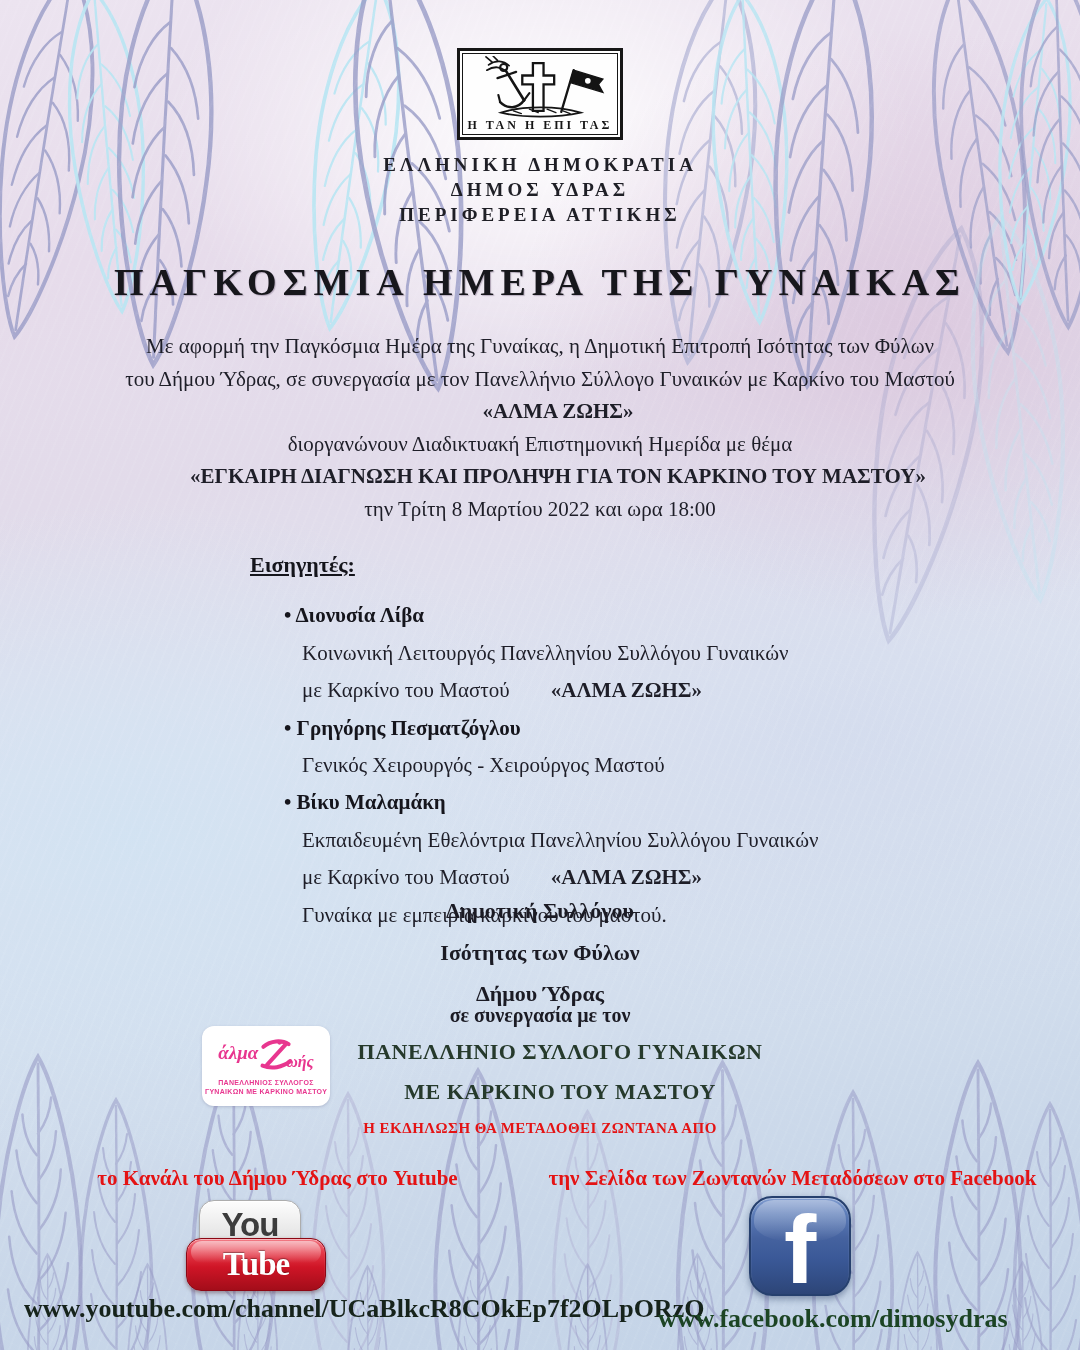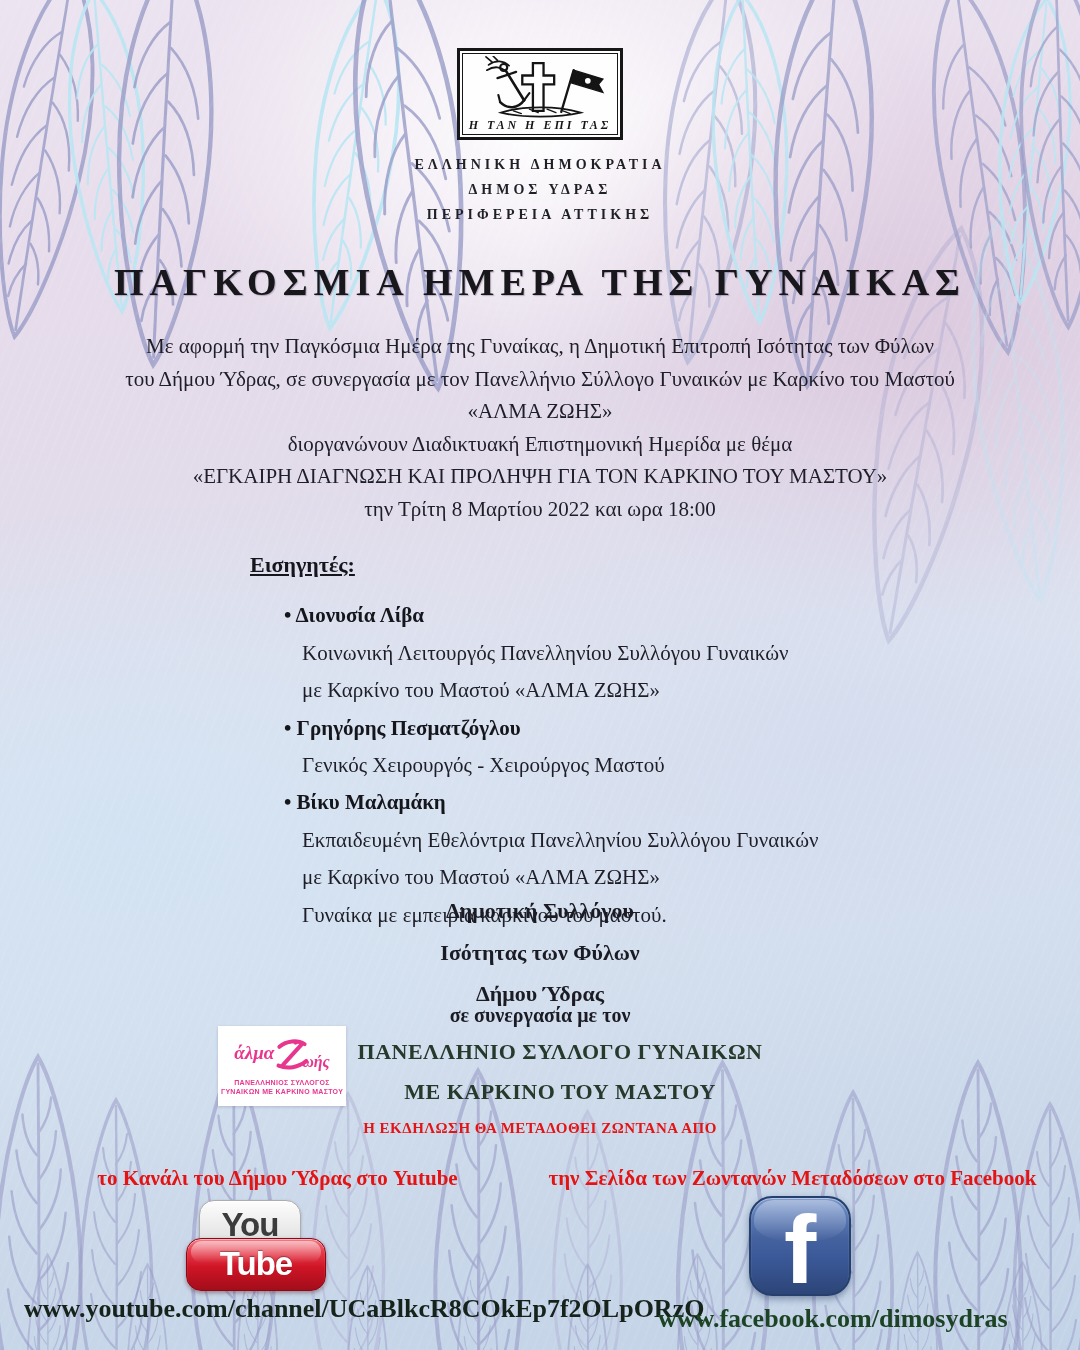--- a/index.html
+++ b/index.html
@@ -20,45 +20,45 @@
   }
   .bg-art{position:absolute;left:0;top:0;pointer-events:none;}
   .bg-art .lav{color:#999cc7;}
   .bg-art .lavl{color:#b3b5d6;}
   .bg-art .cyan{color:#b9e6f3;}
 
   .center{position:absolute;left:0;right:0;text-align:center;}
 
   
   .emblem{position:absolute;left:457px;top:48px;width:166px;height:92px;background:#fefefe;
-    border:3px solid #161616;box-sizing:border-box;padding:2px;font-style:italic;}
+    border:3px solid #161616;box-sizing:border-box;padding:2px;}
   .emblem-inner{border:1.5px solid #161616;height:100%;box-sizing:border-box;
     display:flex;flex-direction:column;align-items:center;justify-content:flex-end;}
   .emblem-inner svg{display:block;margin-top:1px;}
   .motto{font-weight:bold;font-size:12px;letter-spacing:3px;color:#161616;line-height:14px;padding-bottom:2px;white-space:nowrap;}
 
-  .gov{top:152px;font-weight:bold;font-size:14px;letter-spacing:4px;line-height:25px;color:#1f1f26;}
+  .gov{top:152px;font-weight:bold;font-size:19px;letter-spacing:4px;line-height:25px;color:#1f1f26;}
 
   .title{top:260px;font-weight:bold;font-size:38px;letter-spacing:6px;color:#17171c;
     text-shadow:1px 1px 1px rgba(90,70,100,0.35);margin:0;}
 
   .intro{top:330px;font-size:21px;line-height:32.6px;color:#1e1e28;}
-  .b{font-weight:normal;}
+  .b{font-weight:bold;margin-left:36px;}
 
   .speakers{position:absolute;left:250px;top:546px;width:620px;text-align:left;font-size:21px;line-height:37.4px;color:#1e1e28;}
   .sp-heading{font-weight:bold;font-size:22px;text-decoration:underline;margin-bottom:14px;color:#15151c;}
   .sp-name{font-weight:bold;padding-left:34px;color:#15151c;}
   .sp-desc{padding-left:52px;}
 
   .committee{top:890px;font-weight:bold;font-size:22px;line-height:41.5px;color:#1b1b24;}
   .collab{top:1004px;font-weight:bold;font-size:20px;color:#1b1b24;text-align:center;}
   .assoc{top:1032px;font-weight:bold;font-size:22px;line-height:40px;letter-spacing:.5px;color:#263a2c;transform:translateX(20px);}
 
   
-  .alma{position:absolute;left:218px;top:1026px;width:128px;height:80px;background:#fff;border-radius:0;
+  .alma{position:absolute;left:202px;top:1026px;width:128px;height:80px;background:#fff;border-radius:12px;
     box-shadow:0 1px 3px rgba(80,80,120,.25);display:flex;flex-direction:column;align-items:center;justify-content:center;
     font-family:"Liberation Serif","DejaVu Serif",serif;}
   .alma-row{display:flex;align-items:flex-start;height:40px;}
   .alma-p1{color:#e8368f;font-style:italic;font-weight:bold;font-size:19px;line-height:34px;}
   .alma-p2{color:#e8368f;font-style:italic;font-weight:bold;font-size:16px;line-height:16px;margin:18px 0 0 -8px;}
   .alma-sub{color:#e8368f;font-family:"Liberation Sans","DejaVu Sans",sans-serif;font-weight:bold;font-size:7px;line-height:8.5px;letter-spacing:.3px;text-align:center;margin-top:3px;}
 
   .bc-heading{top:1120px;font-weight:bold;font-size:15px;letter-spacing:.5px;color:#e41314;}
   .bc-label{position:absolute;top:1166px;font-weight:bold;font-size:21px;color:#e41314;text-align:center;}
   .bc-label.yt{left:55px;width:445px;}
@@ -72,21 +72,21 @@
     box-shadow:inset 0 1px 0 #ffffff,0 1px 3px rgba(40,40,60,.25);
     text-align:center;}
   .yt-top span{font-family:"Liberation Sans","DejaVu Sans",sans-serif;font-weight:bold;font-size:33px;line-height:48px;color:#3c3c3c;letter-spacing:-1px;}
   .yt-pill{position:absolute;left:-13px;top:38px;width:140px;height:53px;border-radius:15px;
     background:linear-gradient(180deg,#f2737f 0%,#e63a49 26%,#cf1526 55%,#a30d1a 100%);
     border:1px solid #8d0714;box-sizing:border-box;
     box-shadow:0 2px 4px rgba(60,10,15,.4),inset 0 1px 1px rgba(255,255,255,.55);
     text-align:center;overflow:hidden;}
   .yt-pill::before{content:"";position:absolute;left:4px;right:4px;top:2px;height:22px;border-radius:12px;
     background:linear-gradient(180deg,rgba(255,255,255,.55),rgba(255,255,255,0));}
-  .yt-pill span{position:relative;font-family:Liberation Sans, sans-serif;font-weight:bold;font-size:33px;line-height:50px;color:#ffffff;letter-spacing:-1px;text-shadow:0 -1px 1px rgba(0,0,0,.35);}
+  .yt-pill span{position:relative;font-family:Liberation Serif, serif;font-weight:bold;font-size:33px;line-height:50px;color:#ffffff;letter-spacing:-1px;text-shadow:0 -1px 1px rgba(0,0,0,.35);}
 
   
   .fb-logo{position:absolute;left:749px;top:1196px;width:102px;height:100px;border-radius:23px;overflow:hidden;
     background:linear-gradient(180deg,#7b98cd 0%,#5d7db9 16%,#45629f 42%,#3b5998 62%,#34508a 80%,#2d4577 100%);
     border:2px solid #26406e;box-sizing:border-box;
     box-shadow:0 3px 7px rgba(35,55,95,.45),inset 0 1px 1px rgba(255,255,255,.5);}
   .fb-logo::before{content:"";position:absolute;left:3px;right:3px;top:2px;height:42px;border-radius:20px 20px 45% 45%;
     background:linear-gradient(180deg,rgba(255,255,255,.38),rgba(255,255,255,0));}
   .fb-logo span{position:absolute;left:33px;top:-2px;font-family:"Liberation Sans","DejaVu Sans",sans-serif;
     font-weight:bold;font-size:97px;line-height:108px;color:#ffffff;}

